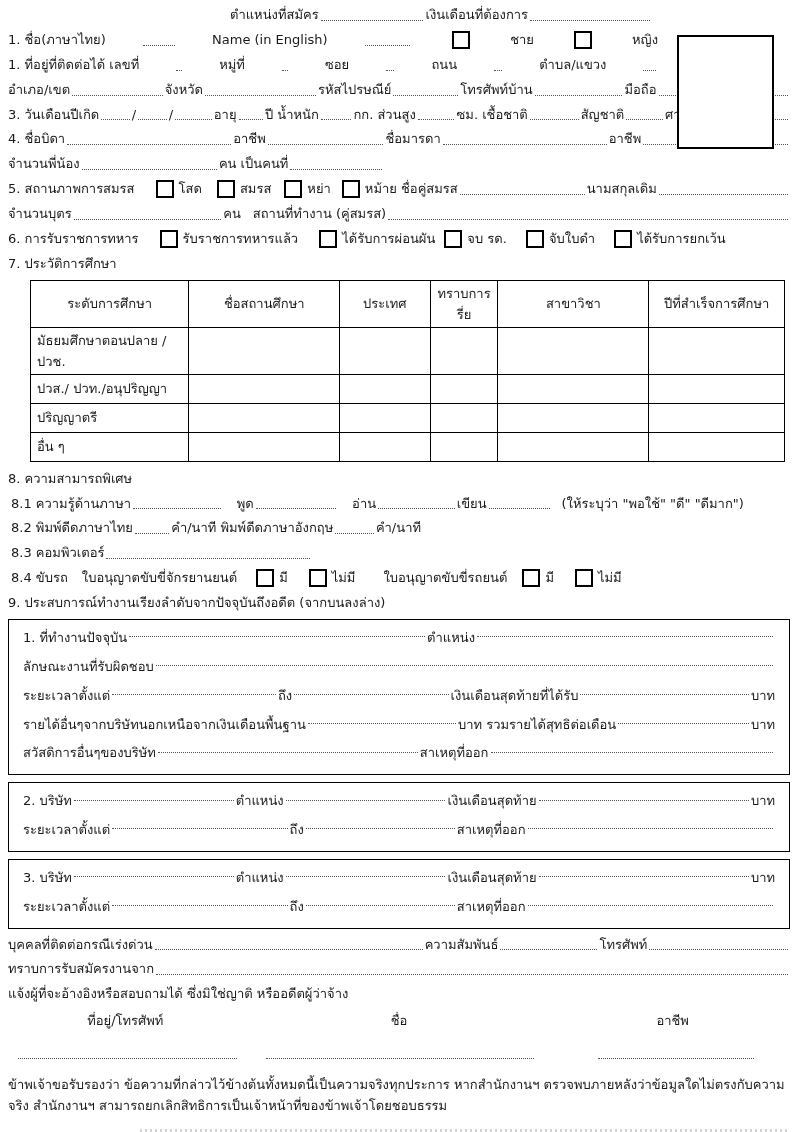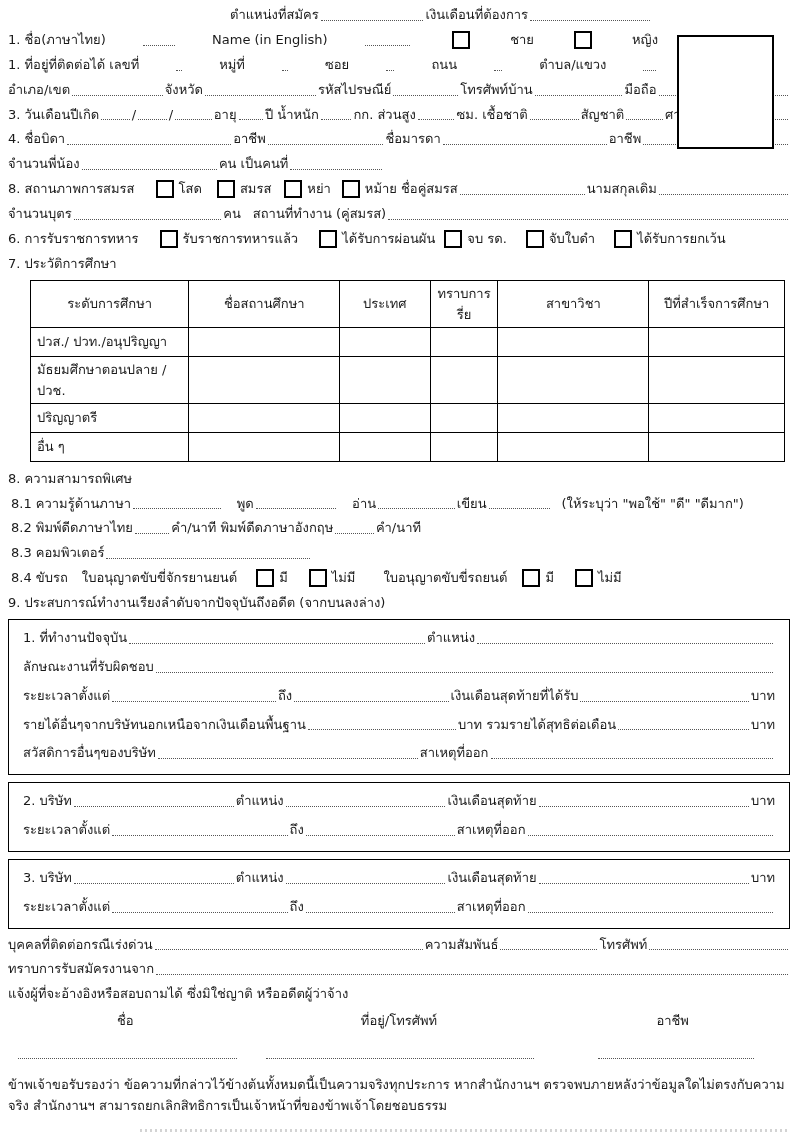--- a/index.html
+++ b/index.html
@@ -24,21 +24,21 @@
   .photo-clear{margin-right:132px;gap:35px;}
   .indent{margin-left:3px;}
   .photo-box{
     position:absolute;top:35px;left:677px;width:93px;height:110px;
     border:2px solid #000;background:#fff;
   }
   table{border-collapse:collapse;table-layout:fixed;width:755px;margin:2px 0 8px 22px;}
   th,td{border:1px solid #000;font-weight:400;font-size:13px;padding:2px 6px;height:24px;text-align:center;}
   tbody td:first-child{text-align:left;}
   .exp-box{border:1.5px solid #000;margin:2px 0 7px 0;padding:9px 14px 1px 14px;}
-  .exp-box .row{margin-bottom:10px;}
+  .exp-box .row{margin-bottom:10px;align-items:center;}
   .ref-headers{display:flex;margin:2px 0 14px 0;}
   .ref-headers span{text-align:center;}
   .ref-headers span:nth-child(1){width:30%;}
   .ref-headers span:nth-child(2){width:40%;}
   .ref-headers span:nth-child(3){width:30%;}
   #ref-dots .row{margin-bottom:12px;}
   .decl{margin:2px 0 10px 0;line-height:1.6;font-size:13px;}
   .cutoff{
     position:absolute;left:140px;width:650px;bottom:0;height:3px;opacity:.75;
     background:repeating-linear-gradient(90deg,#c4c4c4 0 2px,transparent 2px 5px);
@@ -122,21 +122,21 @@
         <span class="dots" style="flex-grow: 150;"></span>
       </div>
       <div class="row">
         <span class="lab">จำนวนพี่น้อง</span>
         <span class="dots" style="flex-grow: 140;"></span>
         <span class="lab">คน เป็นคนที่</span>
         <span class="dots" style="flex-grow: 95;"></span>
         <span class="spc" style="flex-grow: 420;"></span>
       </div>
       <div class="row">
-        <span class="lab">8. สถานภาพการสมรส</span>
+        <span class="lab">5. สถานภาพการสมรส</span>
         <span class="gap" style="width: 16px;"></span>
         <span class="cbx"></span>
         <span class="lab">โสด</span>
         <span class="gap" style="width: 10px;"></span>
         <span class="cbx"></span>
         <span class="lab">สมรส</span>
         <span class="gap" style="width: 8px;"></span>
         <span class="cbx"></span>
         <span class="lab">หย่า</span>
         <span class="gap" style="width: 6px;"></span>
@@ -192,29 +192,29 @@
           <th>ระดับการศึกษา</th>
           <th>ชื่อสถานศึกษา</th>
           <th>ประเทศ</th>
           <th>ทราบการรี่ย</th>
           <th>สาขาวิชา</th>
           <th>ปีที่สำเร็จการศึกษา</th>
         </tr>
       </thead>
       <tbody>
         <tr>
-          <td>ปวส./ ปวท./อนุปริญญา</td>
+          <td>มัธยมศึกษาตอนปลาย /ปวช.</td>
           <td></td>
           <td></td>
           <td></td>
           <td></td>
           <td></td>
         </tr>
         <tr>
-          <td>มัธยมศึกษาตอนปลาย /ปวช.</td>
+          <td>ปวส./ ปวท./อนุปริญญา</td>
           <td></td>
           <td></td>
           <td></td>
           <td></td>
           <td></td>
         </tr>
         <tr>
           <td>ปริญญาตรี</td>
           <td></td>
           <td></td>
@@ -377,22 +377,22 @@
       <div class="row">
         <span class="lab">ทราบการรับสมัครงานจาก</span>
         <span class="dots" style="flex-grow: 640;"></span>
       </div>
       <div class="row">
         <span class="lab">แจ้งผู้ที่จะอ้างอิงหรือสอบถามได้ ซึ่งมิใช่ญาติ หรืออดีตผู้ว่าจ้าง</span>
       </div>
     </div>
 
   <div class="ref-headers">
+    <span>ที่อยู่/โทรศัพท์</span>
     <span>ชื่อ</span>
-    <span>ที่อยู่/โทรศัพท์</span>
     <span>อาชีพ</span>
   </div>
   <div id="ref-dots">
       <div class="row">
         <span class="gap" style="width: 8px;"></span>
         <span class="dots" style="flex-grow: 225;"></span>
         <span class="gap" style="width: 25px;"></span>
         <span class="dots" style="flex-grow: 275;"></span>
         <span class="gap" style="width: 60px;"></span>
         <span class="dots" style="flex-grow: 160;"></span>

